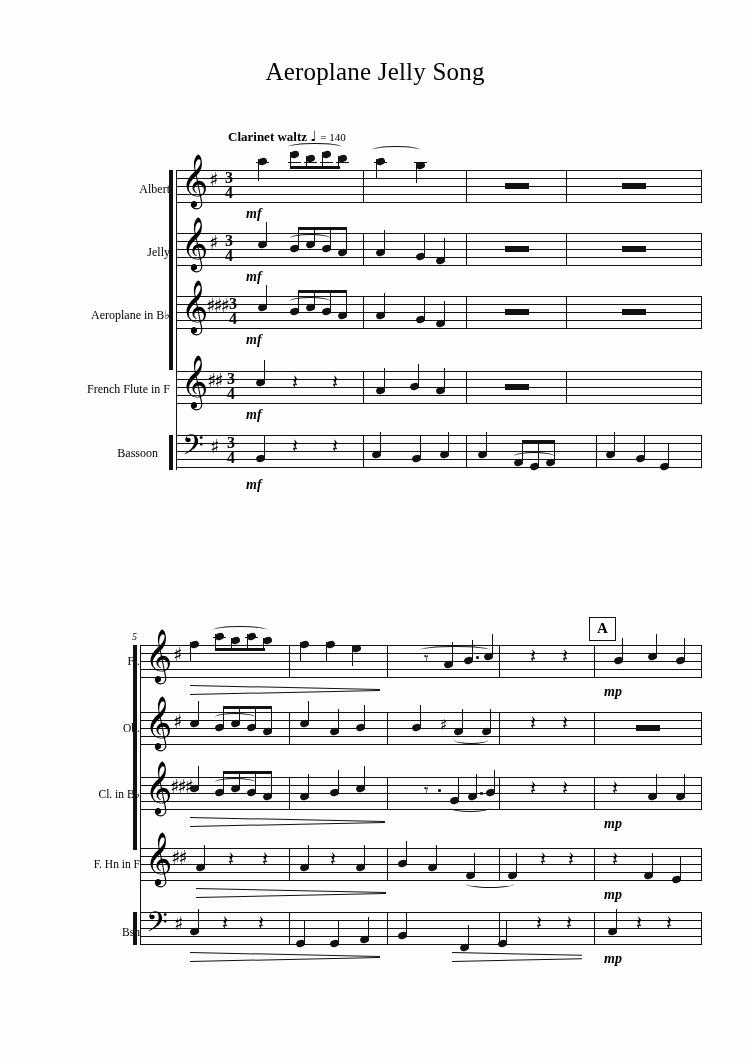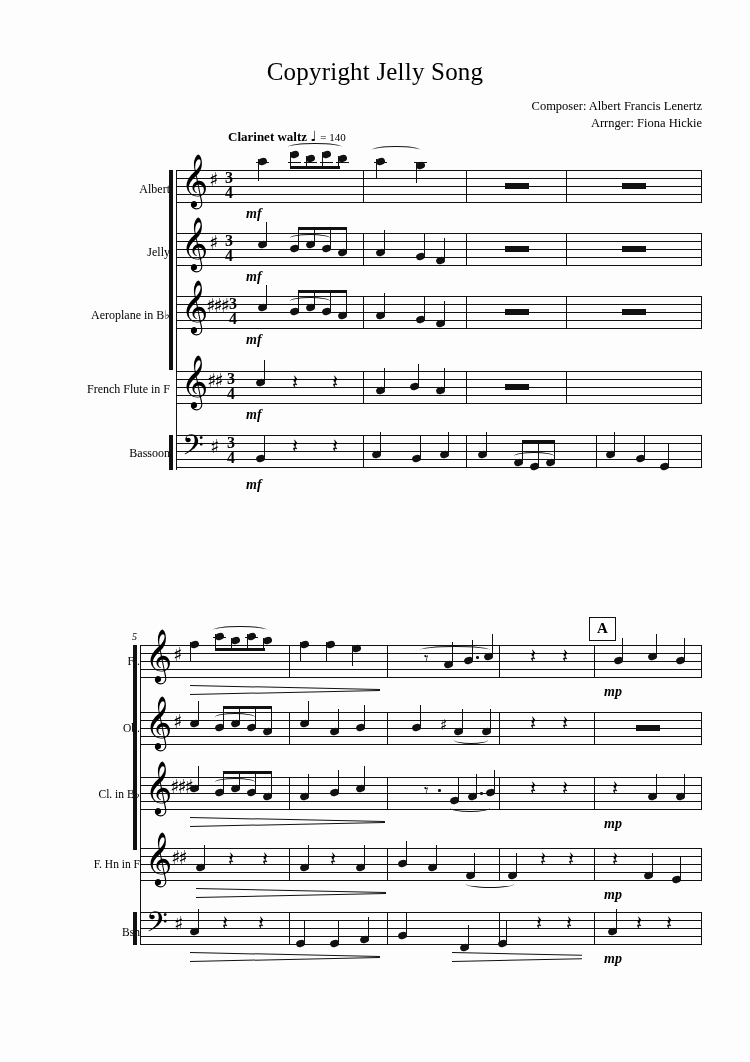--- a/index.html
+++ b/index.html
@@ -222,38 +222,34 @@
     height: 1px;
     background: #111;
     transform-origin: left center;
   }
 </style>
 </head>
 <body>
 
 <div class="page">
 
-  <div class="title">Copyright Jelly Song</div>
-
-  <div class="credits">
-    <div>Composer: Albert Francis Lenertz</div>
-    <div>Arrnger: Fiona Hickie</div>
-  </div>
+  <div class="title">Aeroplane Jelly Song</div>
+
 
   <div class="tempo">
     <span>Clarinet waltz</span>
     <span class="notehead">♩</span>
     <span class="bpm">= 140</span>
   </div>
 
   <div class="inst-label" style="left:40px; top:182px; width:130px;">Albert</div>
   <div class="inst-label" style="left:40px; top:245px; width:130px;">Jelly</div>
   <div class="inst-label" style="left:30px; top:308px; width:140px;">Aeroplane in B♭</div>
   <div class="inst-label" style="line-height:12px;left:25px; top:383px; width:145px;">French Flute in F</div>
-  <div class="inst-label" style="left:40px; top:446px; width:130px;text-align:right;">Bassoon</div>
+  <div class="inst-label" style="left:28px; top:446px; width:130px;text-align:right;">Bassoon</div>
 
   <div class="sysbrace" style="left:169px; top:170px; height:200px;"></div>
   <div class="sysline" style="left:176px; top:170px; height:300px;"></div>
   <div class="sysbrace" style="left:169px; top:435px; height:35px;"></div>
 
   <div class="staff" style="left:177px; top:170px; width:525px; height:33px;">
     <div class="line"></div>
       <div class="line"></div>
       <div class="line"></div>
       <div class="line"></div>

